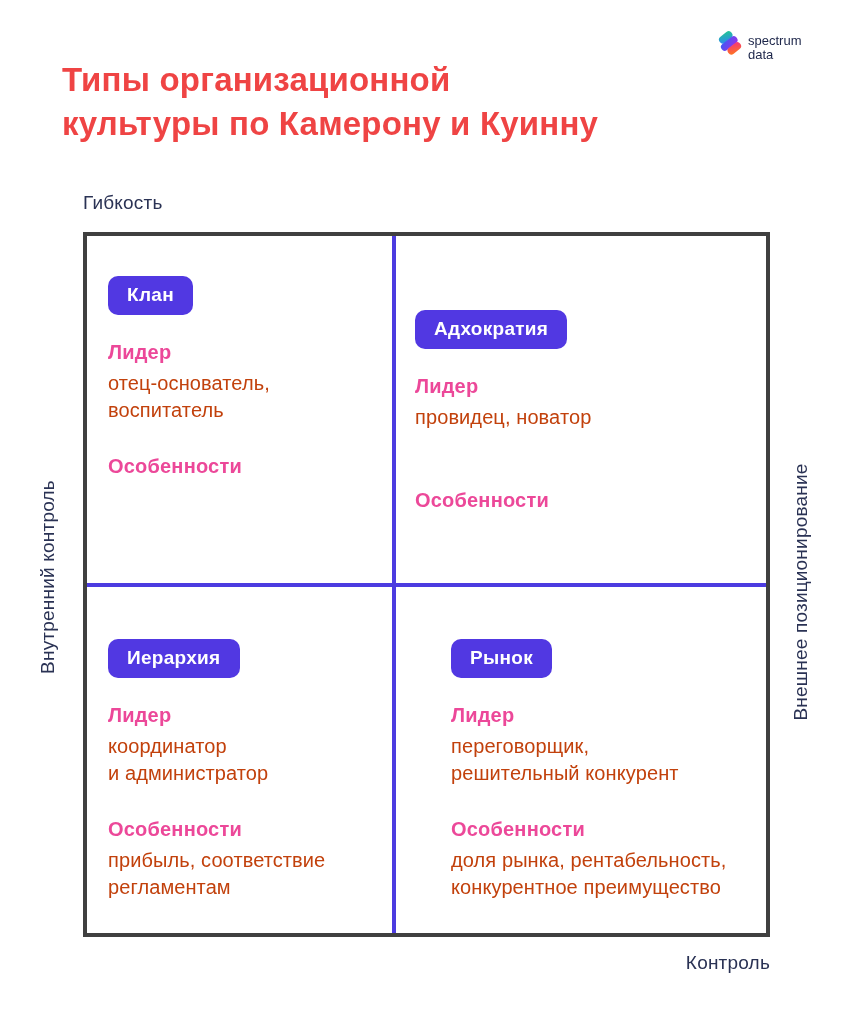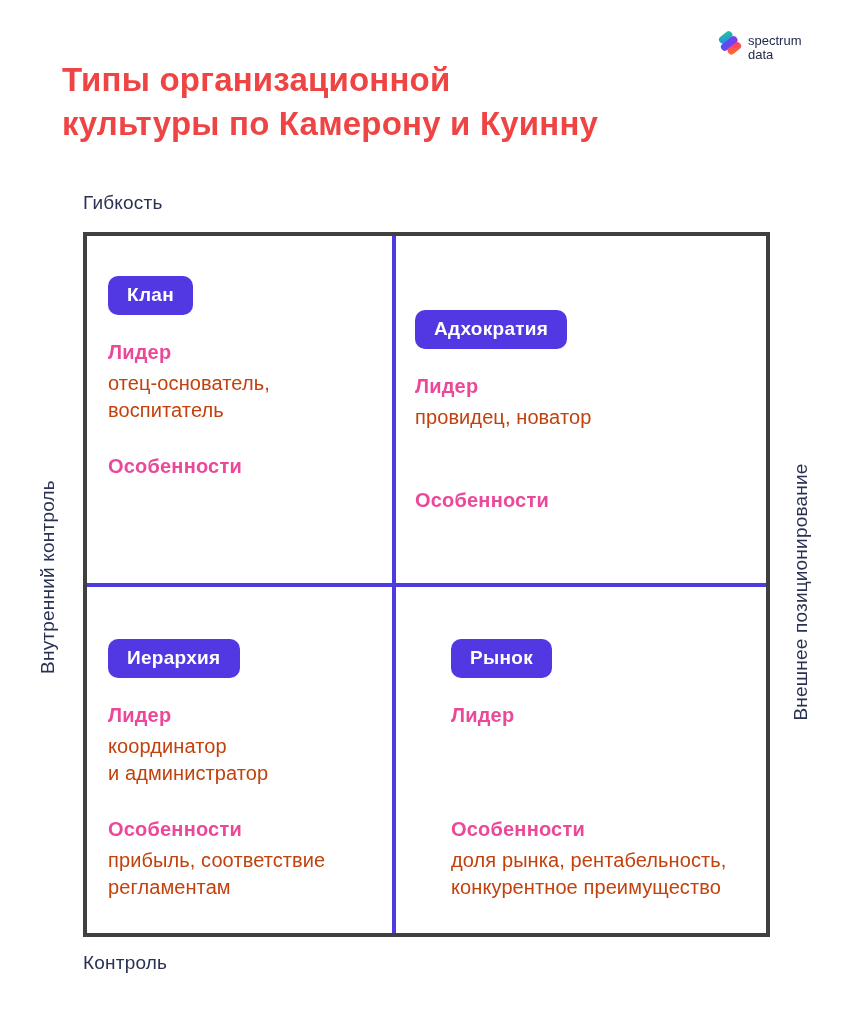--- a/index.html
+++ b/index.html
@@ -12,21 +12,21 @@
     position:absolute; left:62px; top:58px;
     font-size:33px; line-height:44px; font-weight:800;
     color:#ef4444; white-space:pre-line; letter-spacing:.2px;
   }
   .logo { position:absolute; left:716px; top:30px; display:flex; align-items:flex-end; gap:6px; }
   .logo-text { font-size:13px; line-height:14px; font-weight:500; color:#1C2549; white-space:pre-line; }
 
   
   .axis { font-size:19px; color:#2A3254; letter-spacing:.2px; }
   .axis-top    { position:absolute; left:83px; top:192px; width:687px; text-align:left; }
-  .axis-bottom { position:absolute; left:83px; top:952px; width:687px; text-align:left; }
+  .axis-bottom { position:absolute; left:83px; top:952px; width:687px; text-align:right; }
   .axis-left   { position:absolute; left:48px;  top:577px; transform:translate(-50%,-50%) rotate(-90deg); white-space:nowrap; }
   .axis-right  { position:absolute; left:801px; top:592px; transform:translate(-50%,-50%) rotate(-90deg); white-space:nowrap; }
 
   
   .matrix {
     position:absolute; left:83px; top:232px; width:687px; height:705px;
     border:4px solid #404040; background:#ffffff;
   }
   .divider-v { position:absolute; left:305px; top:0; width:4px; height:697px; background:#4C3BE0; }
   .divider-h { position:absolute; left:0; top:347px; width:679px; height:4px; background:#4C3BE0; }
@@ -126,20 +126,22 @@
         <div class="sec-h">Особенности</div>
         <div class="sec-b">прибыль, соответствие
 регламентам</div>
       </div>
     </div>
 
     <div class="quadrant q-br">
       <span class="badge">Рынок</span>
       <div class="sec-leader">
         <div class="sec-h">Лидер</div>
+        <div class="sec-b">переговорщик,
+решительный конкурент</div>
       </div>
       <div class="sec-features">
         <div class="sec-h">Особенности</div>
         <div class="sec-b">доля рынка, рентабельность,
 конкурентное преимущество</div>
       </div>
     </div>
   </div>
 
 </div>

